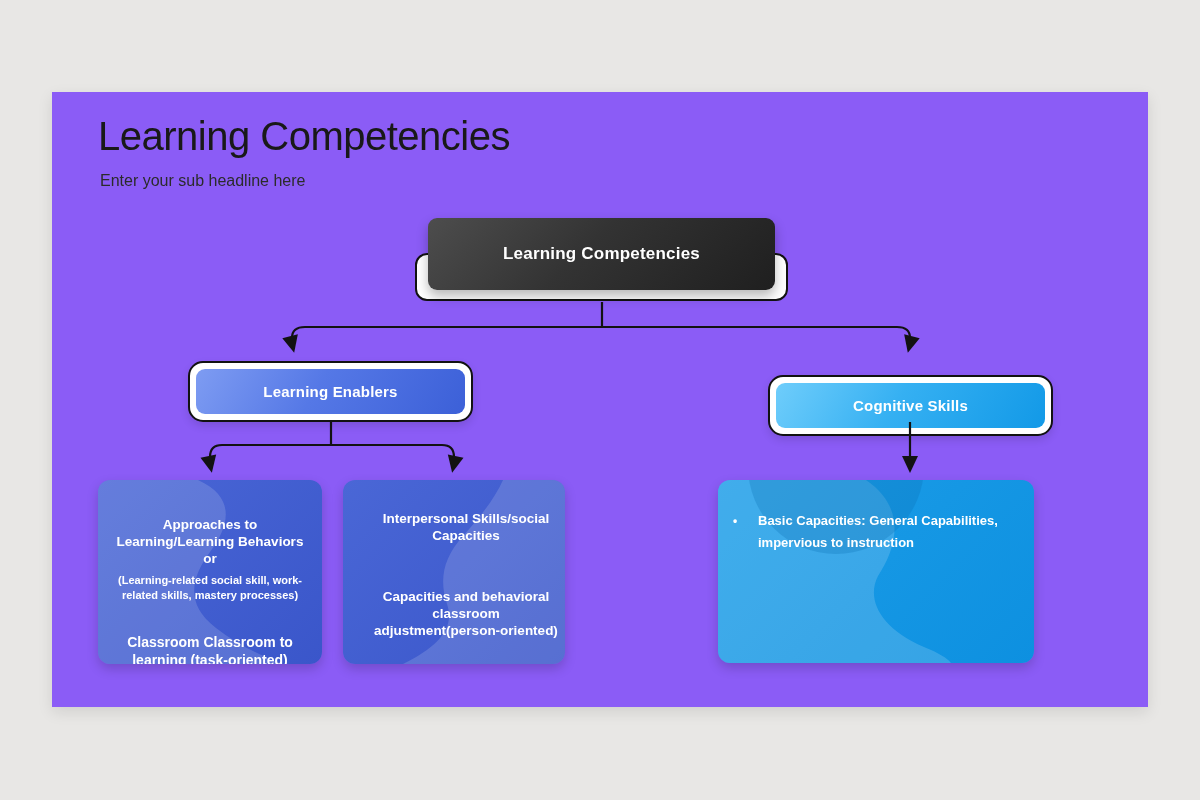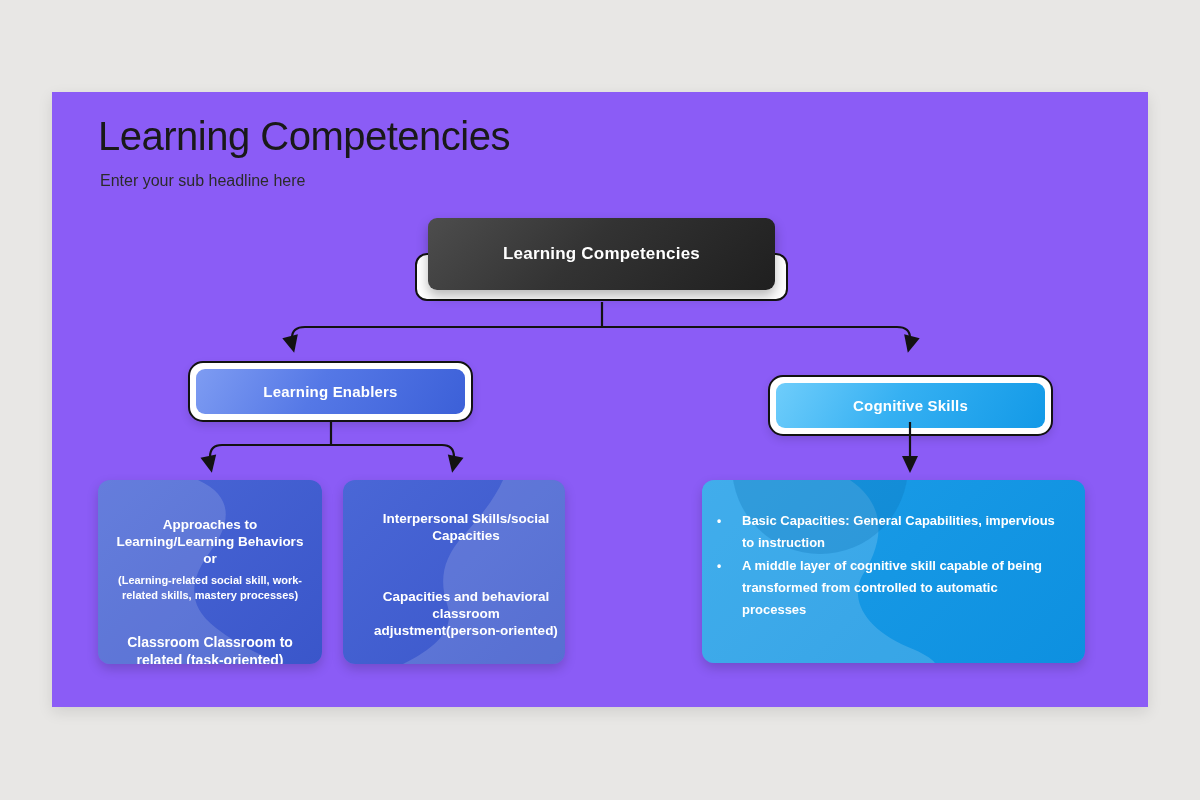--- a/index.html
+++ b/index.html
@@ -58,21 +58,21 @@
   
   .leaf {
     position:absolute; border-radius:12px; overflow:hidden;
     box-shadow:0 5px 12px rgba(0,0,0,0.18);
     color:#ffffff;
   }
   .leaf-left   { left:46px;  top:388px; width:224px; height:184px;
                  background:linear-gradient(135deg,#4a67d6 0%,#3a56ca 100%); }
   .leaf-middle { left:291px; top:388px; width:222px; height:184px;
                  background:linear-gradient(135deg,#4a67d6 0%,#3a56ca 100%);padding-left:24px; }
-  .leaf-right  { left:650px; top:388px; width:383px; height:183px;
+  .leaf-right  { left:666px; top:388px; width:316px; height:183px;
                  background:linear-gradient(135deg,#1d9ee8 0%,#0d90e0 100%); }
   .leaf svg.blob { position:absolute; left:0; top:0; }
   .leaf .content { position:relative; z-index:2; }
 
   .leaf-left .content, .leaf-middle .content { text-align:center; padding-top:36px; }
   .t-line  { font-size:13.5px; font-weight:600; line-height:17px; }
   .s-line  { font-size:11px;   font-weight:600; line-height:15px; }
   .f-line  { font-size:14px;   font-weight:600; line-height:18px; }
   .gap-sm { height:6px; } .gap-md { height:22px; } .gap-lg { height:30px; }
 
@@ -138,21 +138,21 @@
     </svg>
     <div class="content">
       <div class="t-line">Approaches to</div>
       <div class="t-line">Learning/Learning Behaviors</div>
       <div class="t-line">or</div>
       <div class="gap-sm"></div>
       <div class="s-line">(Learning-related social skill, work-</div>
       <div class="s-line">related skills, mastery processes)</div>
       <div class="gap-lg"></div>
       <div class="f-line">Classroom Classroom to</div>
-      <div class="f-line">related (task-oriented)</div>
+      <div class="f-line">learning (task-oriented)</div>
     </div>
   </div>
 
   <div class="leaf leaf-middle">
     <svg class="blob" width="222" height="184" viewBox="0 0 222 184">
       <path d="M222 0 V184 H60 C96 166 112 148 104 124 C96 100 100 78 120 56 C138 36 152 18 160 0 Z" fill="rgba(255,255,255,0.15)"></path>
     </svg>
     <div class="content" style="padding-top:30px;">
       <div class="t-line">Interpersonal Skills/social</div>
       <div class="t-line">Capacities</div>
@@ -165,18 +165,17 @@
   </div>
 
   <div class="leaf leaf-right">
     <svg class="blob" width="383" height="183" viewBox="0 0 383 183">
       <path d="M0 0 H148 C192 30 176 72 160 96 C148 119 162 148 206 167 C221 173 229 178 233 183 H0 Z" fill="rgba(255,255,255,0.16)"></path>
       <circle cx="118" cy="-14" r="88" fill="rgba(9,110,180,0.28)"></circle>
     </svg>
     <div class="content">
       <ul>
         <li>Basic Capacities: General Capabilities, impervious to instruction</li>
-        <li>A middle layer of cognitive skill capable of being transformed from controlled to automatic processes</li>
       </ul>
     </div>
   </div>
 
 </div>
 
 </body></html>

